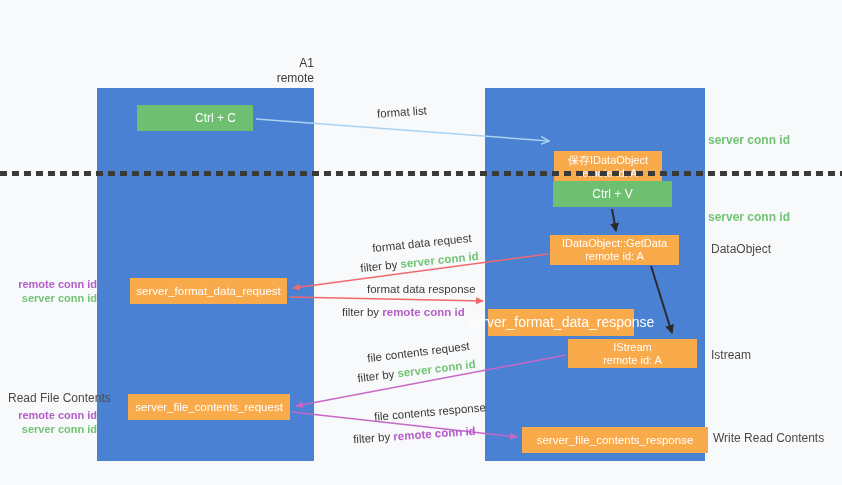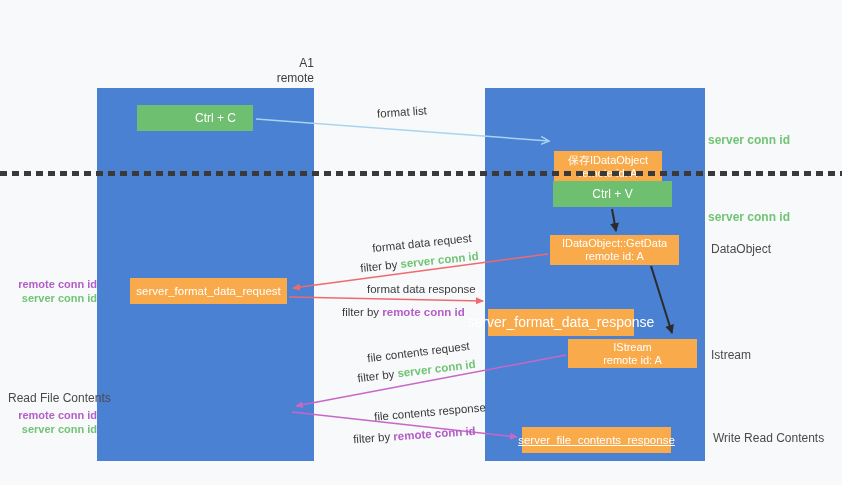--- a/index.html
+++ b/index.html
@@ -98,22 +98,25 @@
 
   <div class="abs box orange-box" style="left:488px;top:289px;width:146px;height:27px;font-size:14px;margin-top:20px;">
     <div>server_format_data_response</div>
   </div>
 
   <div class="abs box orange-box" style="left:568px;top:339px;width:129px;height:29px;">
     <div>IStream</div>
     <div>remote id: A</div>
   </div>
 
+  <div class="abs box orange-box" style="left:128px;top:394px;width:162px;height:26px;font-size:11.5px;">
+    <div>server_file_contents_request</div>
+  </div>
 
-  <div class="abs box orange-box" style="left:522px;top:427px;width:149px;height:26px;font-size:11.5px;text-decoration:underline;">
+  <div class="abs box orange-box" style="left:522px;top:427px;width:186px;height:26px;font-size:11.5px;">
     <div>server_file_contents_response</div>
   </div>
 
   <span class="abs side-label green-text" style="left:708px;top:133px;font-size:12px;">server conn id</span>
   <span class="abs side-label green-text" style="left:708px;top:210px;font-size:12px;">server conn id</span>
   <span class="abs side-label" style="left:711px;top:242px;">DataObject</span>
   <span class="abs side-label" style="left:711px;top:348px;">Istream</span>
   <span class="abs side-label" style="left:713px;top:431px;">Write Read Contents</span>
 
   <span class="abs side-label" style="left:8px;top:391px;">Read File Contents</span>

